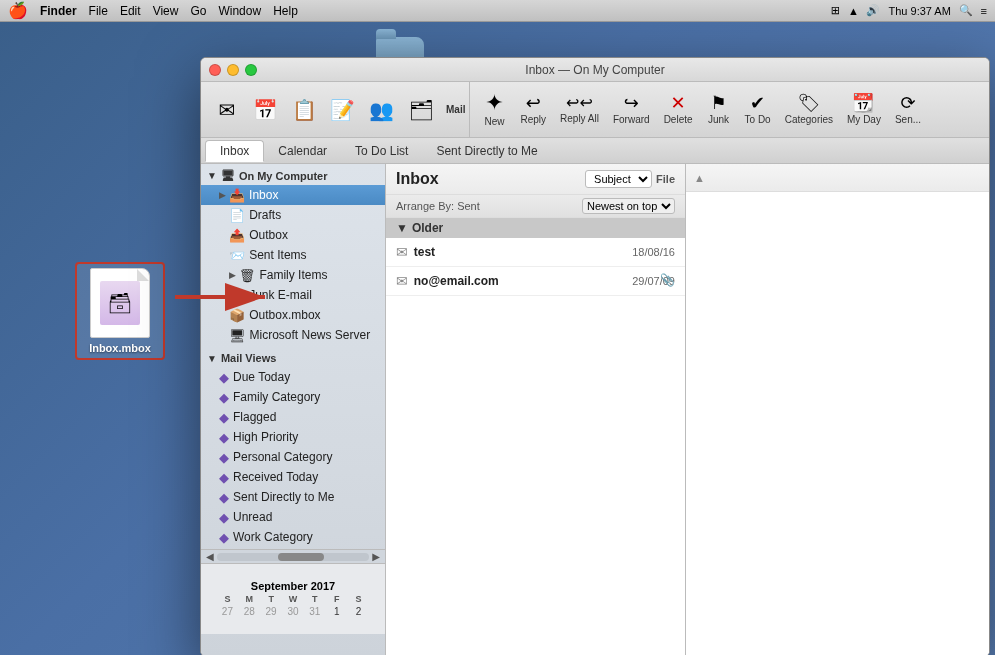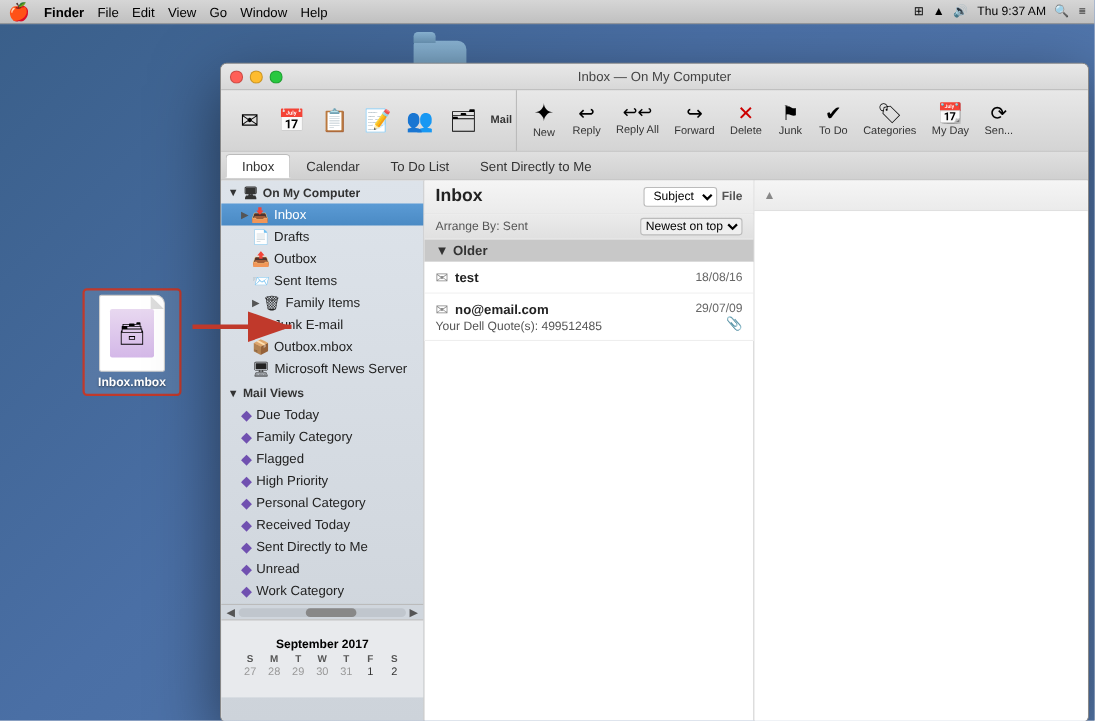--- a/index.html
+++ b/index.html
@@ -787,21 +787,20 @@
         </div>
 
         <div class="email-item">
           <div class="email-item-row1">
             <div style="display:flex;align-items:center;">
               <span class="email-icon">✉</span>
               <span class="email-sender">no@email.com</span>
             </div>
             <span class="email-date">29/07/09</span>
           </div>
-          <div class="email-subject">Your Dell Quote(s): 499512485</div>
           <span class="email-attachment">📎</span>
         </div>
       </div>
 
       <div class="preview-panel">
         <div class="preview-toolbar">
           <span style="font-size:11px;color:#888;">▲</span>
         </div>
         <div class="preview-content">
         </div>

